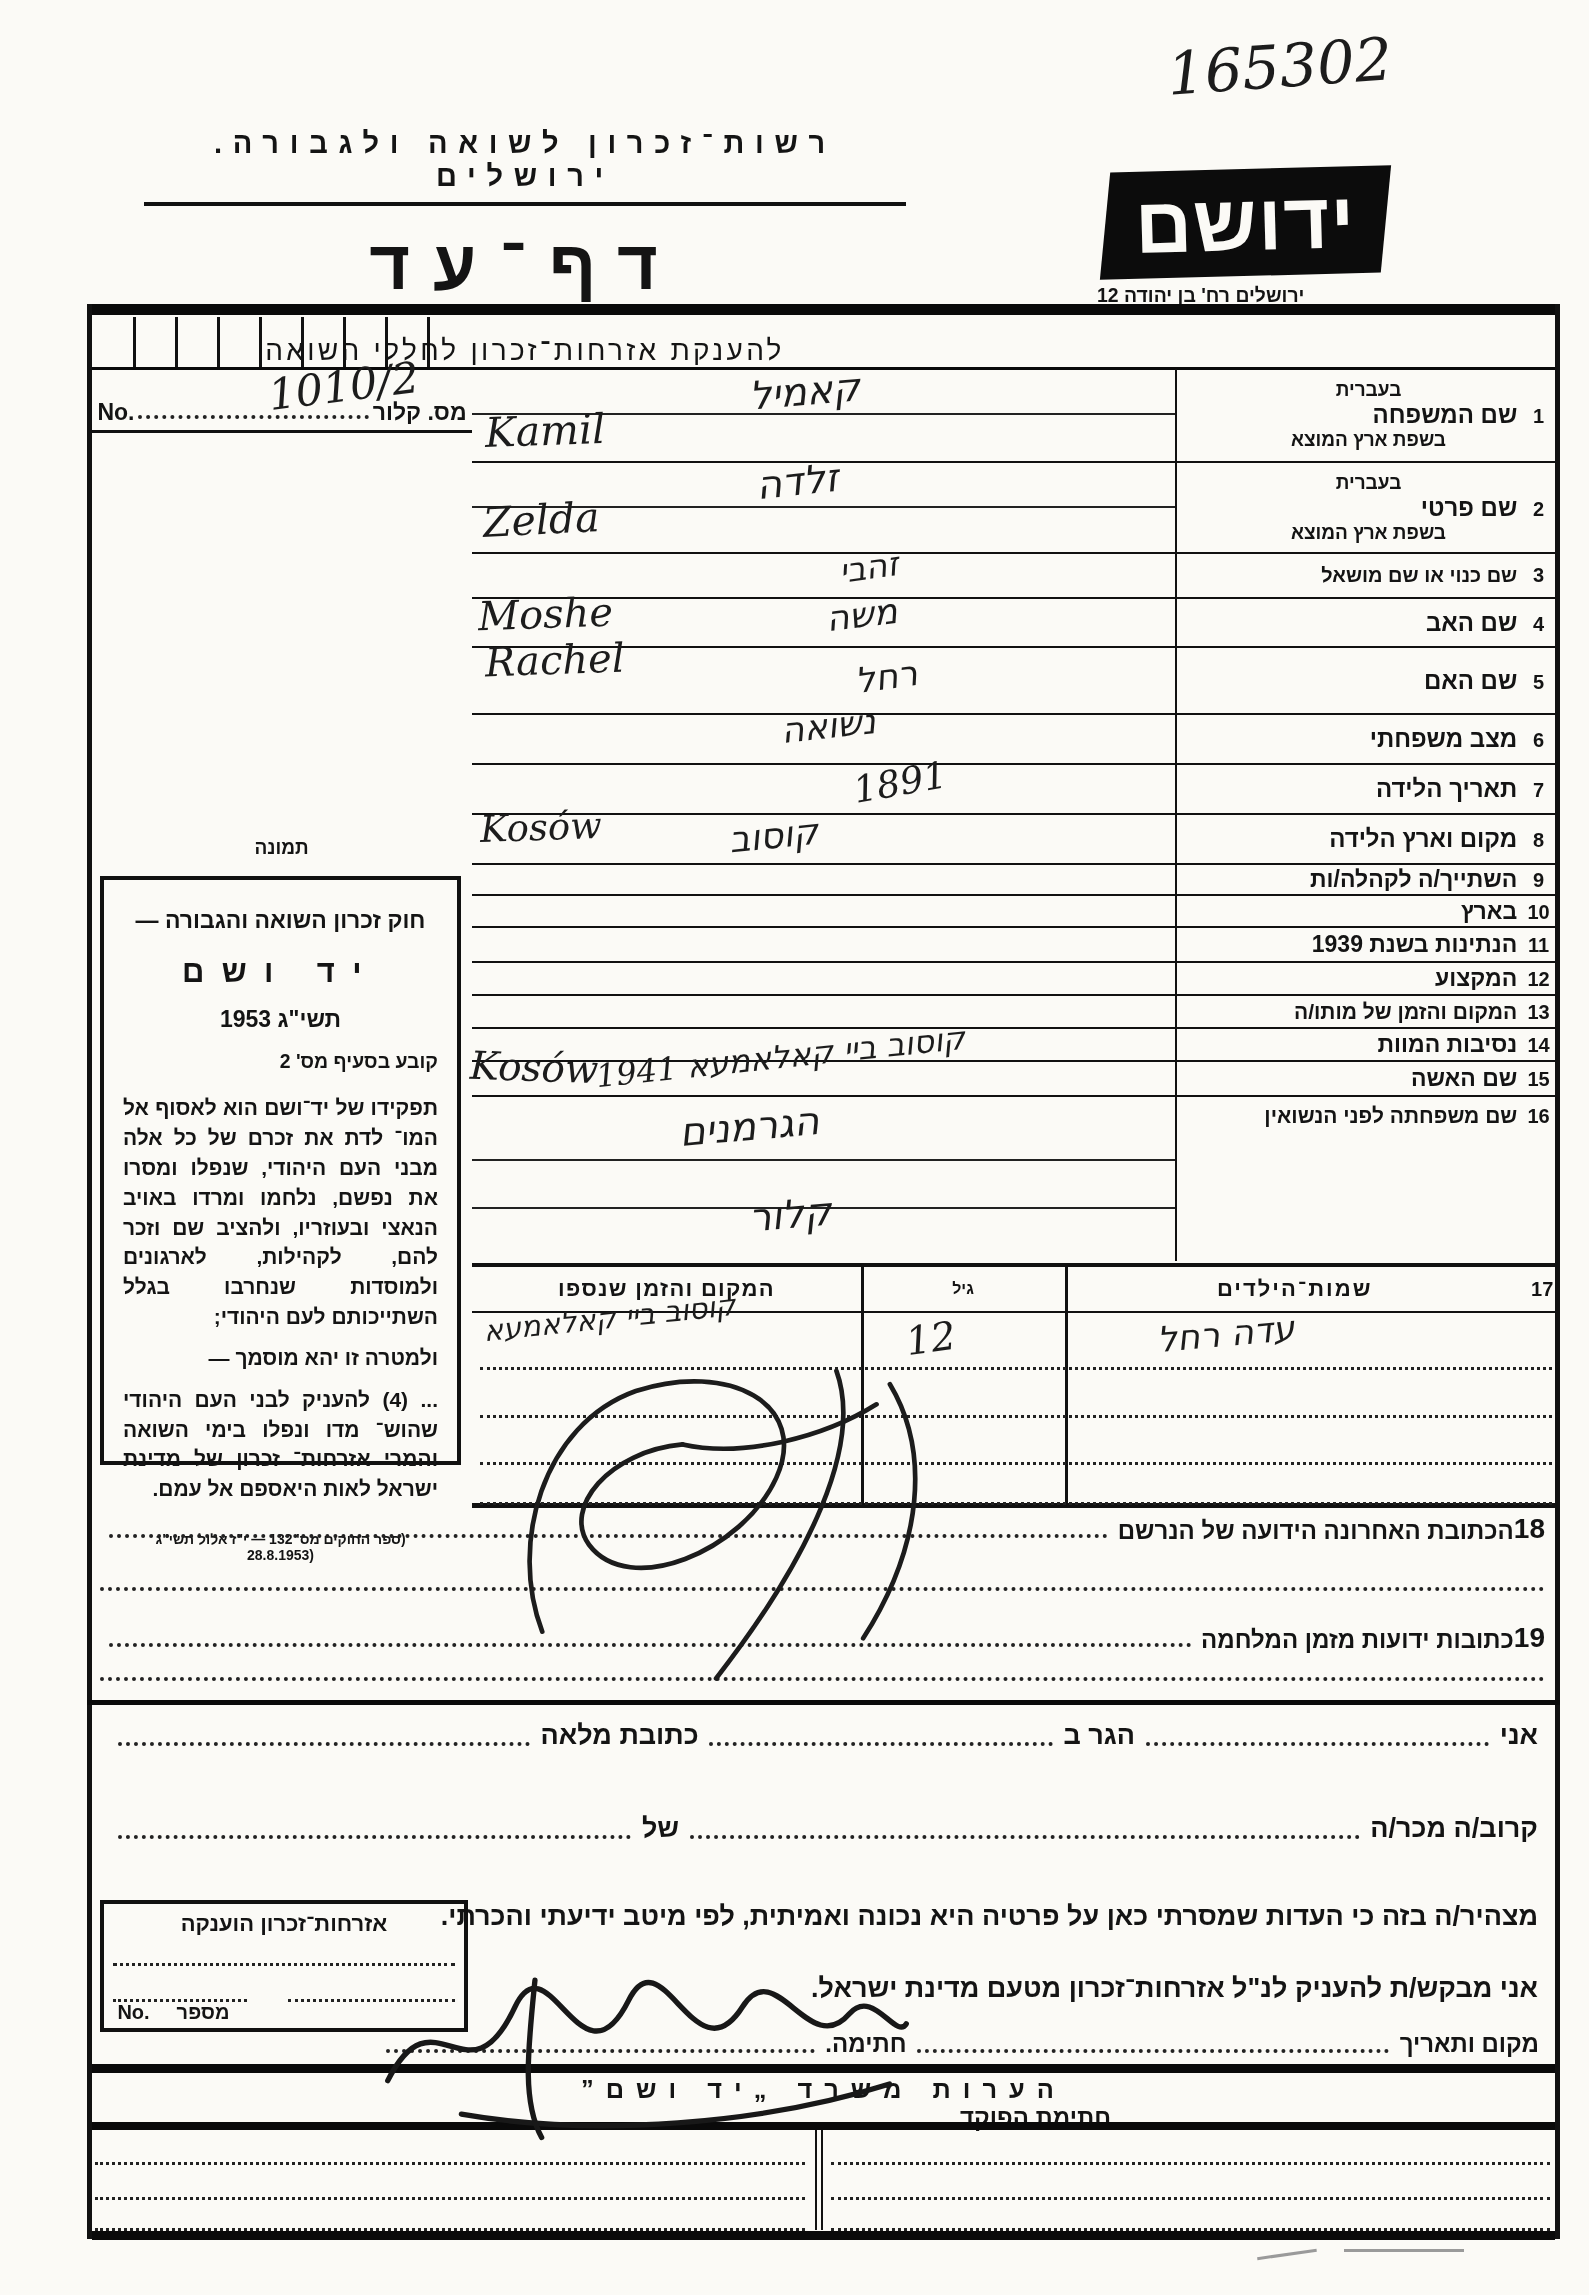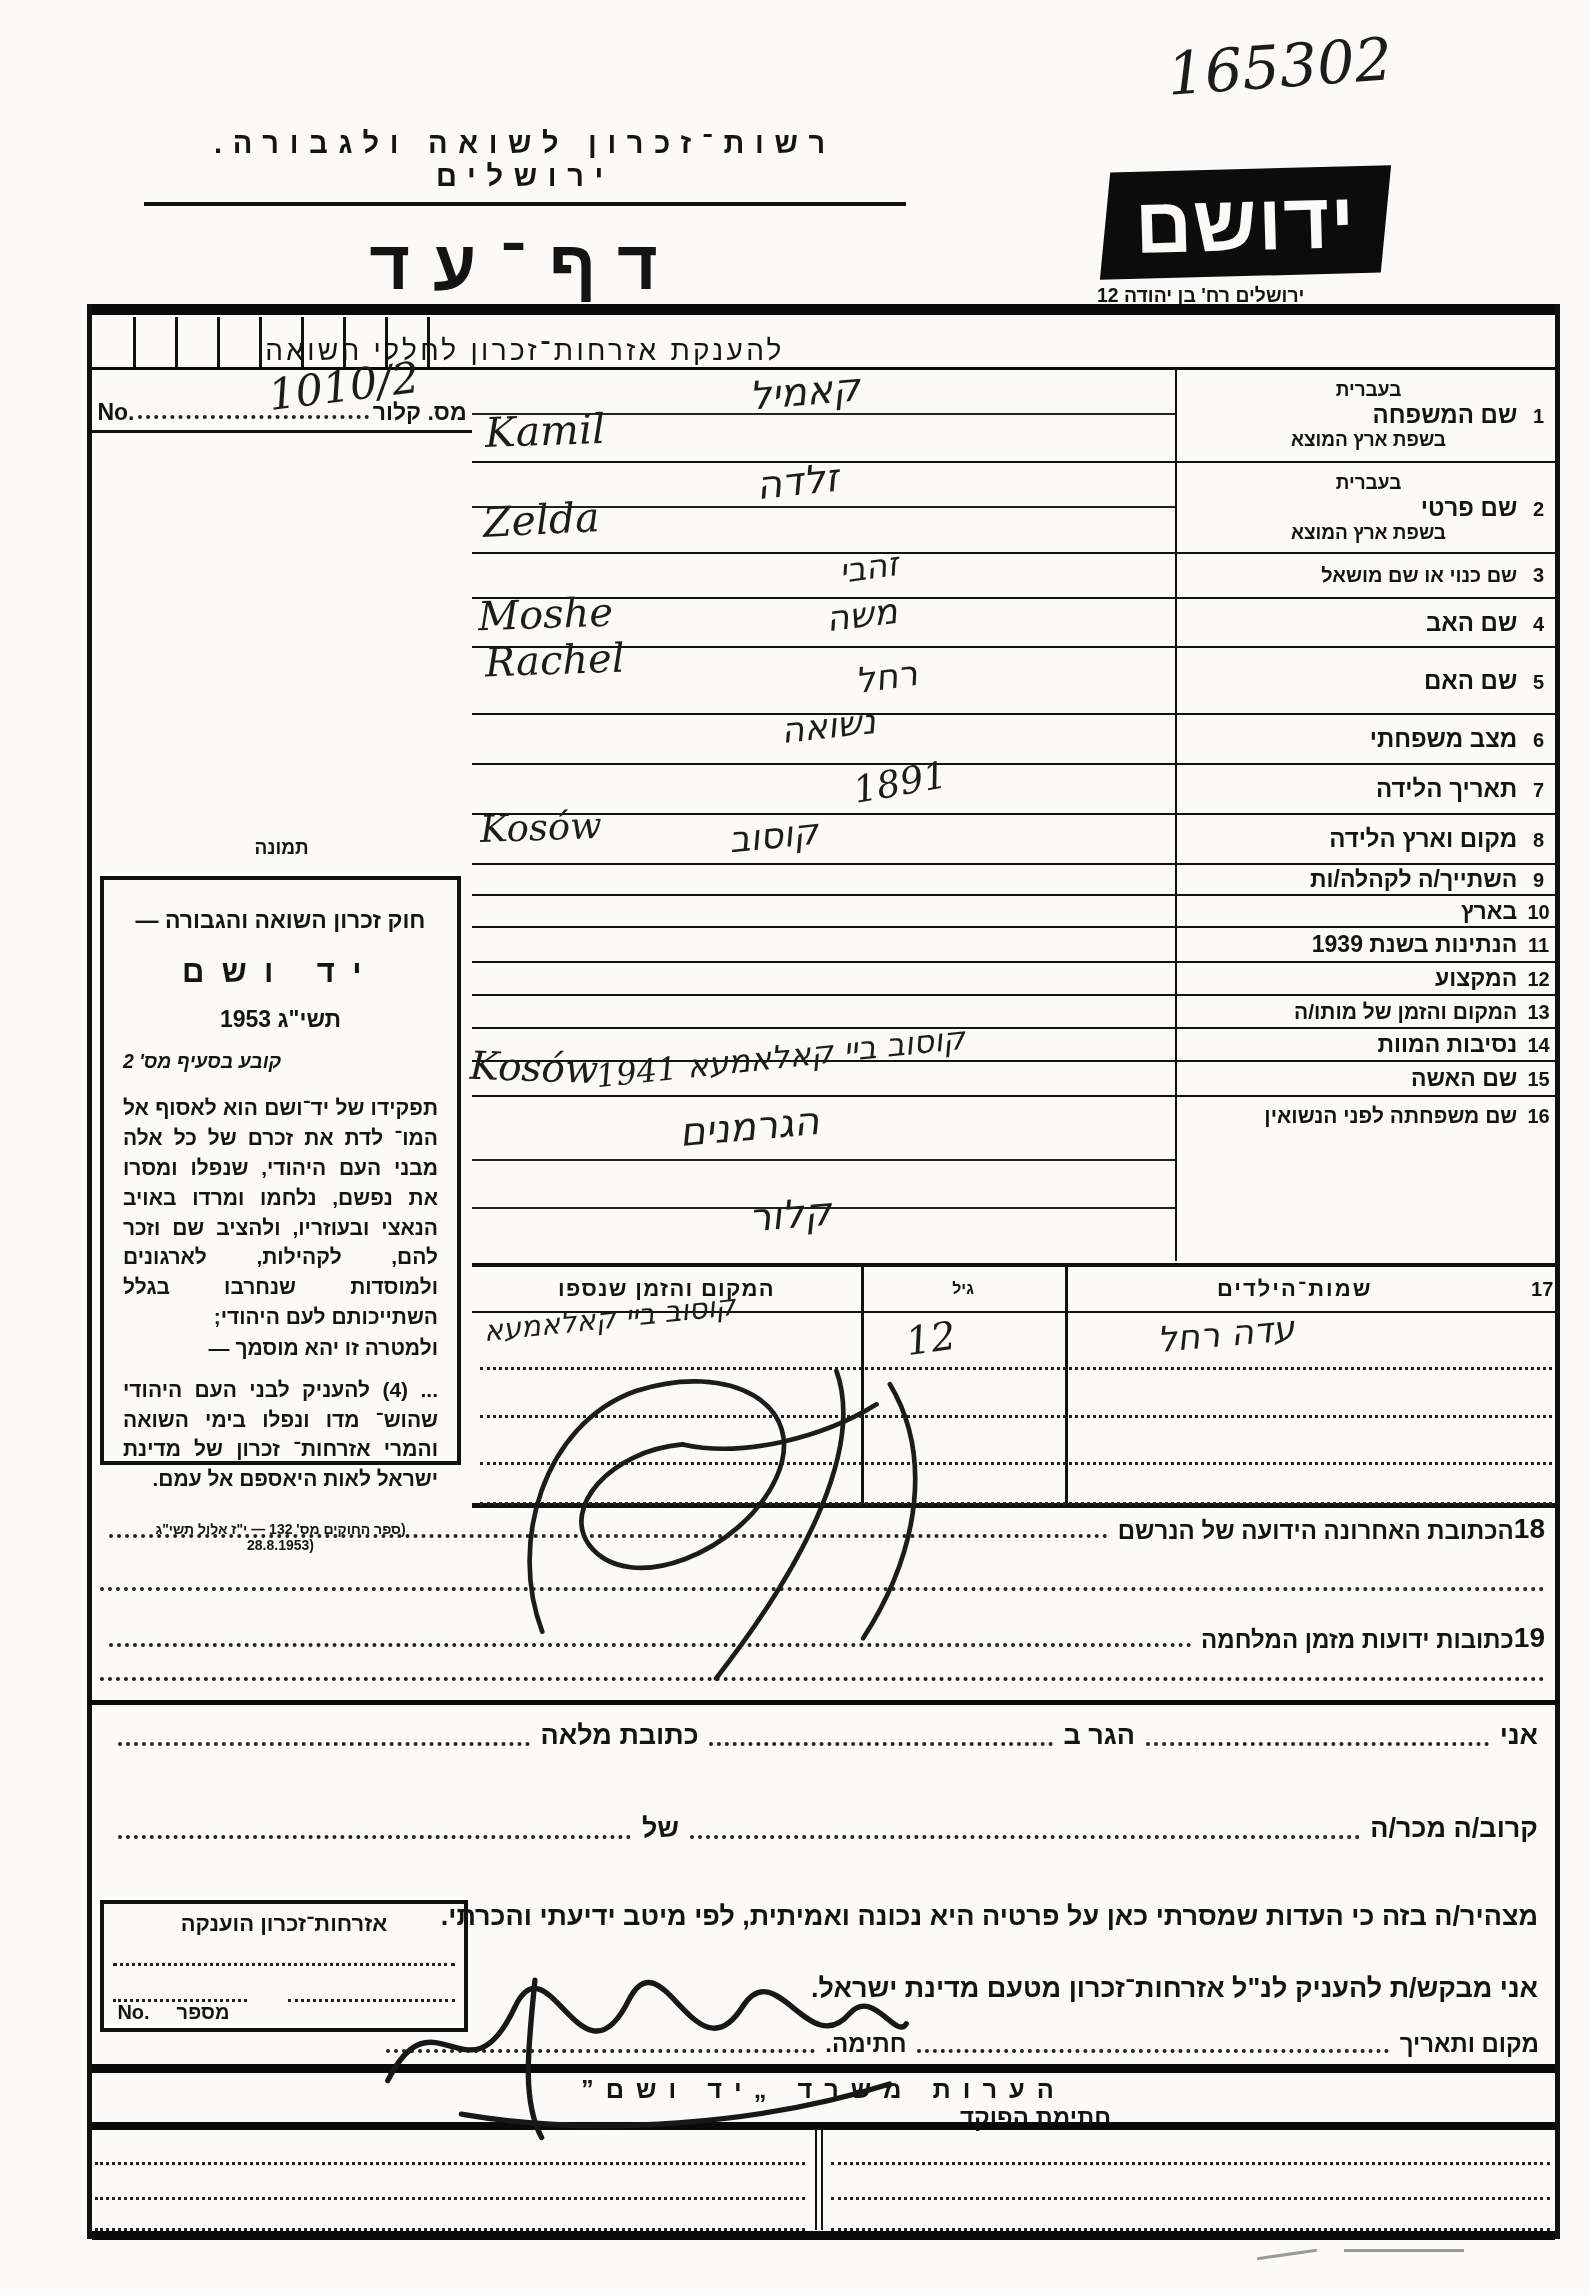--- a/index.html
+++ b/index.html
@@ -77,21 +77,21 @@
   .gbox .ti{text-align:center;font-size:22px;font-weight:bold;margin-top:6.7px;}
   .gbox .d1{position:absolute;left:9.4px;right:9.4px;top:59px;border-bottom:3.3px dotted #222;}
   .gbox .d2{position:absolute;left:9.4px;width:134px;top:95px;border-bottom:3.3px dotted #222;}
   .gbox .d3{position:absolute;right:9.4px;width:167px;top:95px;border-bottom:3.3px dotted #222;}
   .gbox .no{position:absolute;left:13.4px;bottom:4px;font-size:20px;font-weight:bold;direction:ltr;display:flex;gap:27px;}
   
   .law{position:absolute;left:100px;top:876px;width:361px;height:589px;border:4px solid #111;box-sizing:border-box;direction:rtl;padding:27px 19px;}
   .law .h1{text-align:center;font-size:23px;font-weight:bold;}
   .law .h2{text-align:center;font-size:31px;font-weight:bold;letter-spacing:17.4px;margin-top:20px;}
   .law .h3{text-align:center;font-size:23px;font-weight:bold;margin-top:16px;}
-  .law .h4{text-align:left;font-size:19.4px;font-weight:bold;margin-top:17.4px;font-style:italic;}
+  .law .h4{text-align:right;font-size:19.4px;font-weight:bold;margin-top:17.4px;}
   .law .p{font-size:21px;font-weight:bold;line-height:1.42;text-align:justify;margin-top:20px;}
   .law .cite{font-size:14px;font-weight:bold;margin-top:27px;text-align:center;}
   .photo-lab{position:absolute;left:201px;top:837px;width:161px;text-align:center;font-size:19px;font-weight:bold;}
   
   .office{position:absolute;left:92px;top:2075px;width:1463px;text-align:center;font-size:25.4px;font-weight:bold;letter-spacing:12px;direction:rtl;}
   .fcol{position:absolute;top:2137px;height:94px;}
   .fcol .dl{position:absolute;left:0;right:0;border-bottom:3.3px dotted #222;}
   .sig-svg{position:absolute;pointer-events:none;}
   .pencil{position:absolute;background:#9a9a9a;}
 </style>
@@ -136,21 +136,21 @@
   </div>
   <div class="hw ltr" style="left:268px;top:361px;font-size:43px;transform:rotate(-7deg);">1010/2</div>
 
   <div class="photo-lab">תמונה</div>
   <div class="law">
     <div class="h1">חוק זכרון השואה והגבורה —</div>
     <div class="h2">יד ושם</div>
     <div class="h3">תשי"ג 1953</div>
     <div class="h4">קובע בסעיף מס' 2</div>
     <div class="p">תפקידו של יד־ושם הוא לאסוף אל המו־ לדת את זכרם של כל אלה מבני העם היהודי, שנפלו ומסרו את נפשם, נלחמו ומרדו באויב הנאצי ובעוזריו, ולהציב שם וזכר להם, לקהילות, לארגונים ולמוסדות שנחרבו בגלל השתייכותם לעם היהודי;</div>
-    <div class="p" style="margin-top:1px;">ולמטרה זו יהא מוסמך —</div>
+    <div class="p" style="margin-top:11px;">ולמטרה זו יהא מוסמך —</div>
     <div class="p" style="margin-top:12px;">... (4) להעניק לבני העם היהודי שהוש־ מדו ונפלו בימי השואה והמרי אזרחות־ זכרון של מדינת ישראל לאות היאספם אל עמם.</div>
     <div class="cite">(ספר החוקים מס' 132 — י"ז אלול תשי"ג (28.8.1953</div>
   </div>
 
   <div class="grid">
     <div class="frow r1">
       <div class="fl">
         <div class="fsub">בעברית</div>
         <div class="fnumlab">
             <span class="fnum">1</span>

